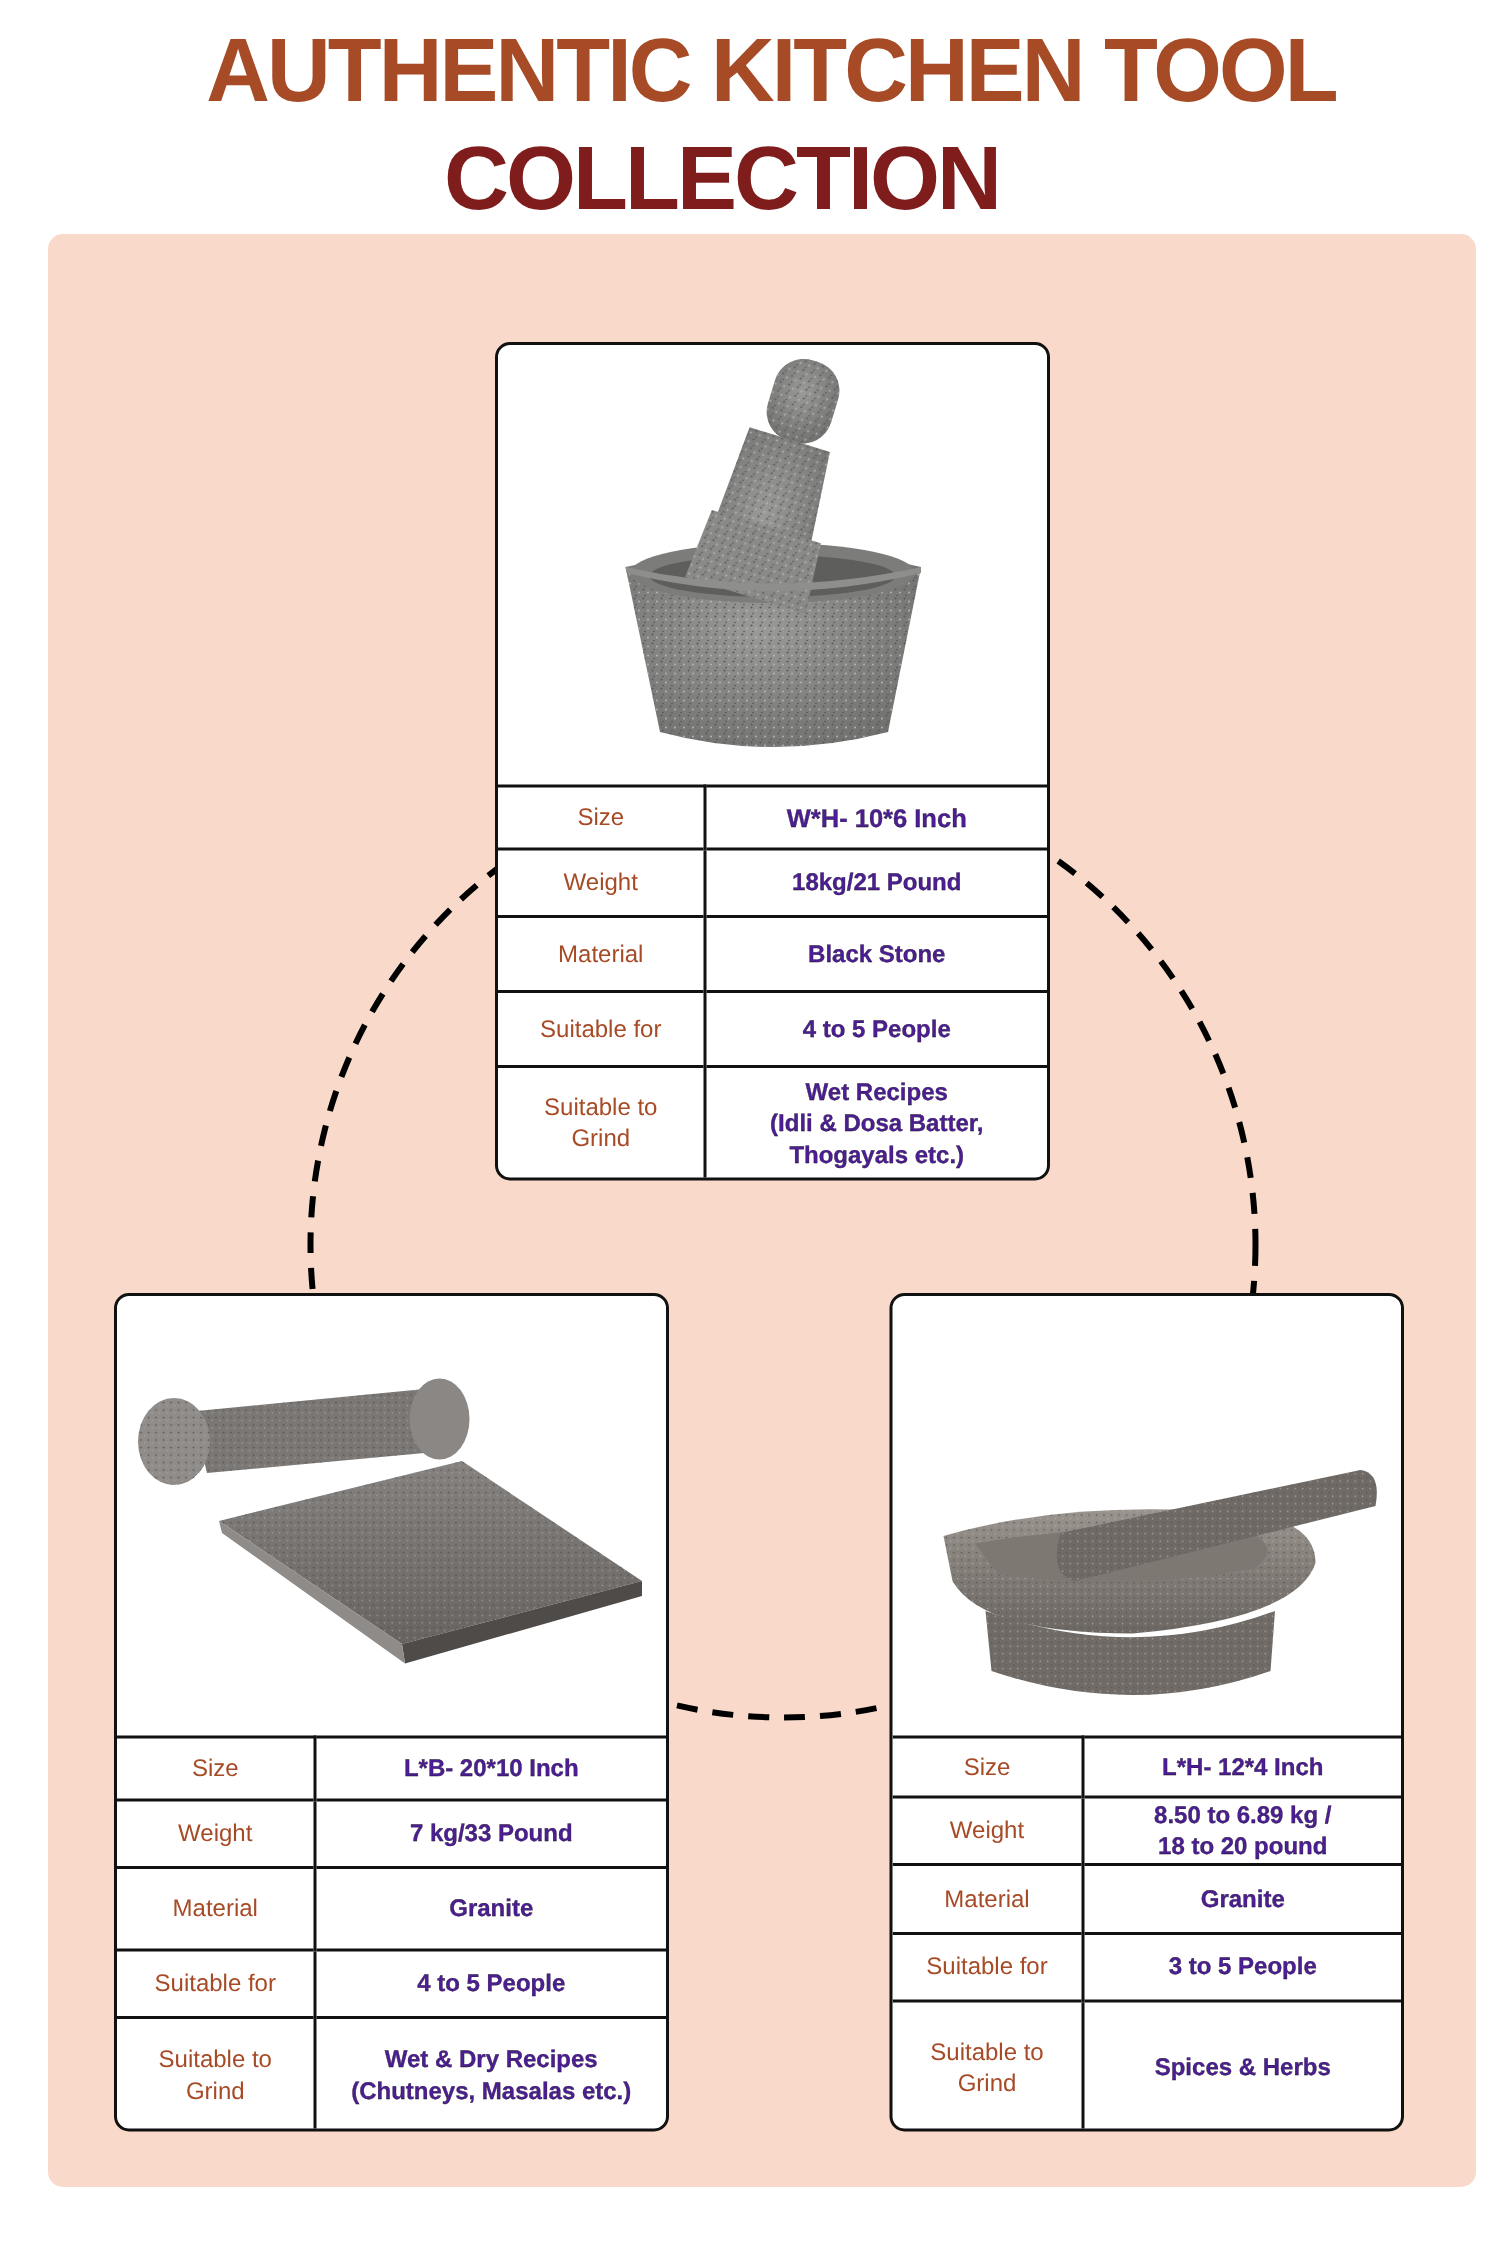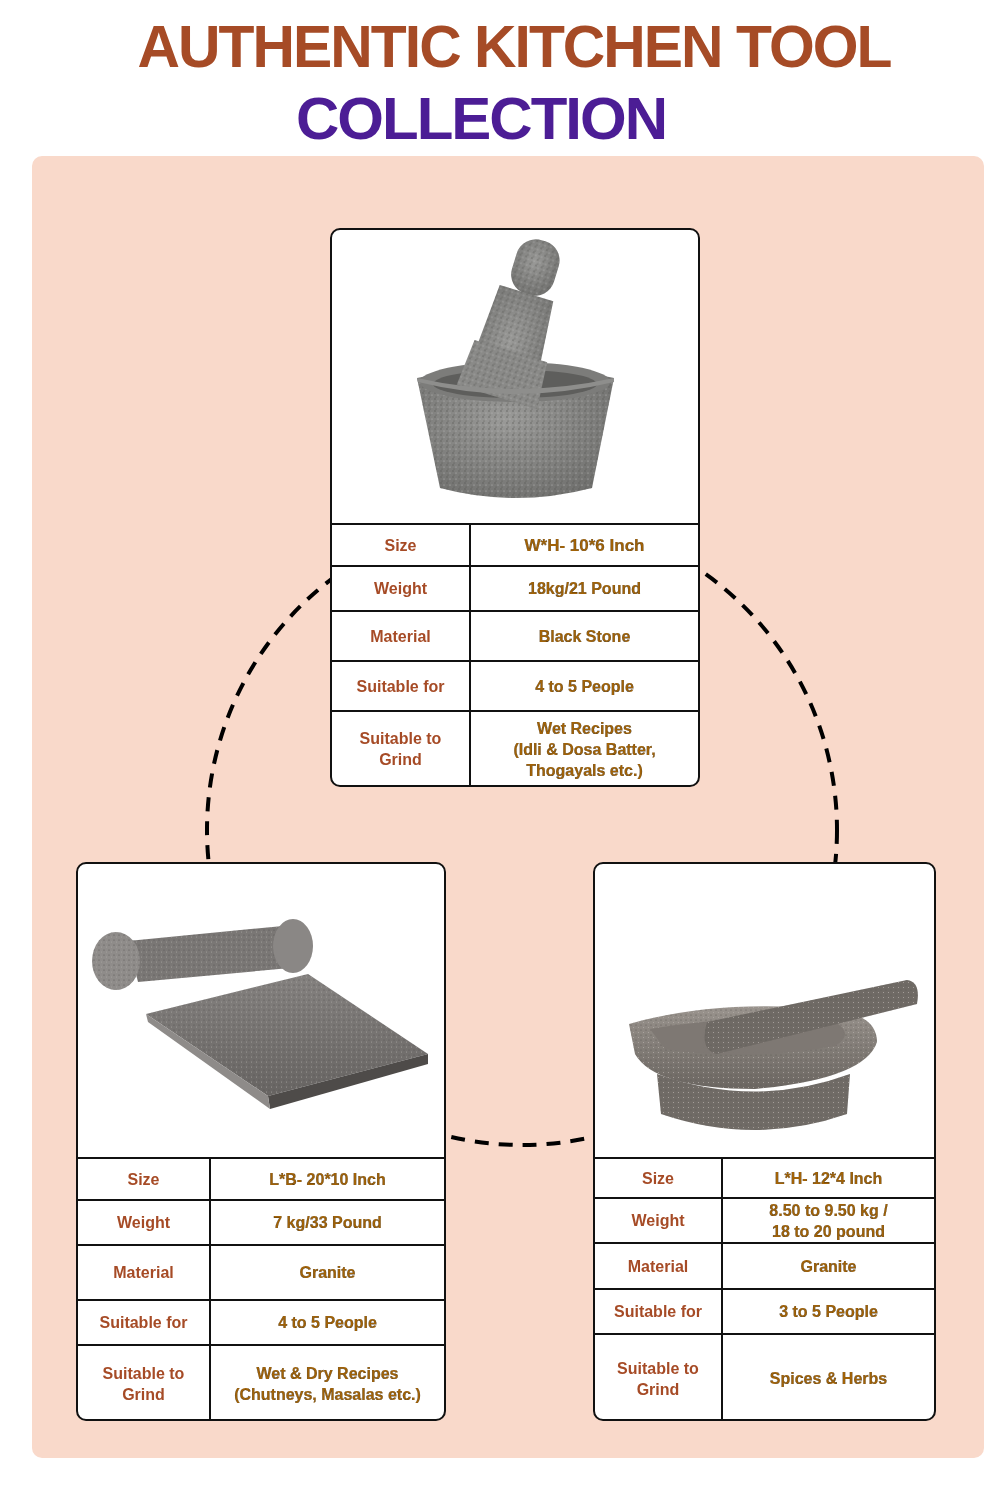--- a/index.html
+++ b/index.html
@@ -5,31 +5,31 @@
   html, body { margin: 0; padding: 0; background: #ffffff; }
   body { width: 1008px; height: 1498px; position: relative; overflow: hidden; font-family: "Liberation Sans", sans-serif; }
   .title1 { position: absolute; left: 0; width: 1028px; top: 12px; text-align: center; font-weight: 700; font-size: 60px; letter-spacing: -2px; line-height: 70px; transform: scaleX(0.98); }
   .title2 { position: absolute; left: 296px; top: 84px; font-weight: 700; font-size: 60px; letter-spacing: -2px; line-height: 70px; }
   .panel { position: absolute; left: 32px; top: 156px; width: 952px; height: 1302px; border-radius: 10px; }
   .ring { position: absolute; left: 0; top: 0; pointer-events: none; }
   .card { position: absolute; background: #ffffff; border: 2px solid #111; border-radius: 10px; overflow: hidden; box-sizing: border-box; }
   .photo { position: absolute; left: 0; top: 0; right: 0; }
   .photo svg { display: block; }
   table.spec { position: absolute; left: 0; right: 0; border-collapse: collapse; width: 100%; }
-  table.spec td { border-top: 2px solid #111; text-align: center; vertical-align: middle; font-size: 16px; font-weight: 700; line-height: 21px; padding: 0 4px; box-sizing: border-box; }
+  table.spec td { border-top: 2px solid #111; text-align: center; vertical-align: middle; font-size: 16px; font-weight: 400; line-height: 21px; padding: 0 4px; box-sizing: border-box; }
   table.spec td.k { border-right: 2px solid #111; font-size: 16px; }
-  table.spec td.v { color: #a16207; font-weight: 400; }
+  table.spec td.v { color: #4c1d95; font-weight: 400; }
   .val { font-weight: 700; -webkit-text-stroke: 0.2px #111; }
   .vline { white-space: pre-line; }
 </style>
 </head>
 <body>
 
 <div class="title1" style="color:#A64B26;">AUTHENTIC KITCHEN TOOL</div>
-<div class="title2" style="color:#4c1d95;">COLLECTION</div>
+<div class="title2" style="color:#7f1d1d;">COLLECTION</div>
 
 <div class="panel" style="background:#F9D9CA;"></div>
 
 <svg class="ring" width="1008" height="1498">
   <circle cx="522" cy="830" r="315" fill="none" stroke="#000" stroke-width="4" stroke-dasharray="14 10"></circle>
 </svg>
 
 <div class="card" style="left:330px; top:228px; width:370px; height:559px;">
   <div class="photo" style="height:293px;">
     <svg width="366" height="293" viewBox="0 0 366 293">
@@ -174,21 +174,21 @@
     </svg>
   </div>
   <table class="spec" style="top:293px;">
     <tbody>
         <tr style="height:40px;">
       <td class="k" style="width:127px; color:#A64B26;">Size</td>
       <td class="v"><span class="val">L*H- 12*4 Inch</span></td>
     </tr>
     <tr style="height:45px;">
       <td class="k" style="color:#A64B26;">Weight</td>
-      <td class="v vline"><span class="val">8.50 to 9.50 kg /
+      <td class="v vline"><span class="val">8.50 to 6.89 kg /
 18 to 20 pound</span></td>
     </tr>
     <tr style="height:46px;">
       <td class="k" style="color:#A64B26;">Material</td>
       <td class="v"><span class="val">Granite</span></td>
     </tr>
     <tr style="height:45px;">
       <td class="k" style="color:#A64B26;">Suitable for</td>
       <td class="v"><span class="val">3 to 5 People</span></td>
     </tr>

